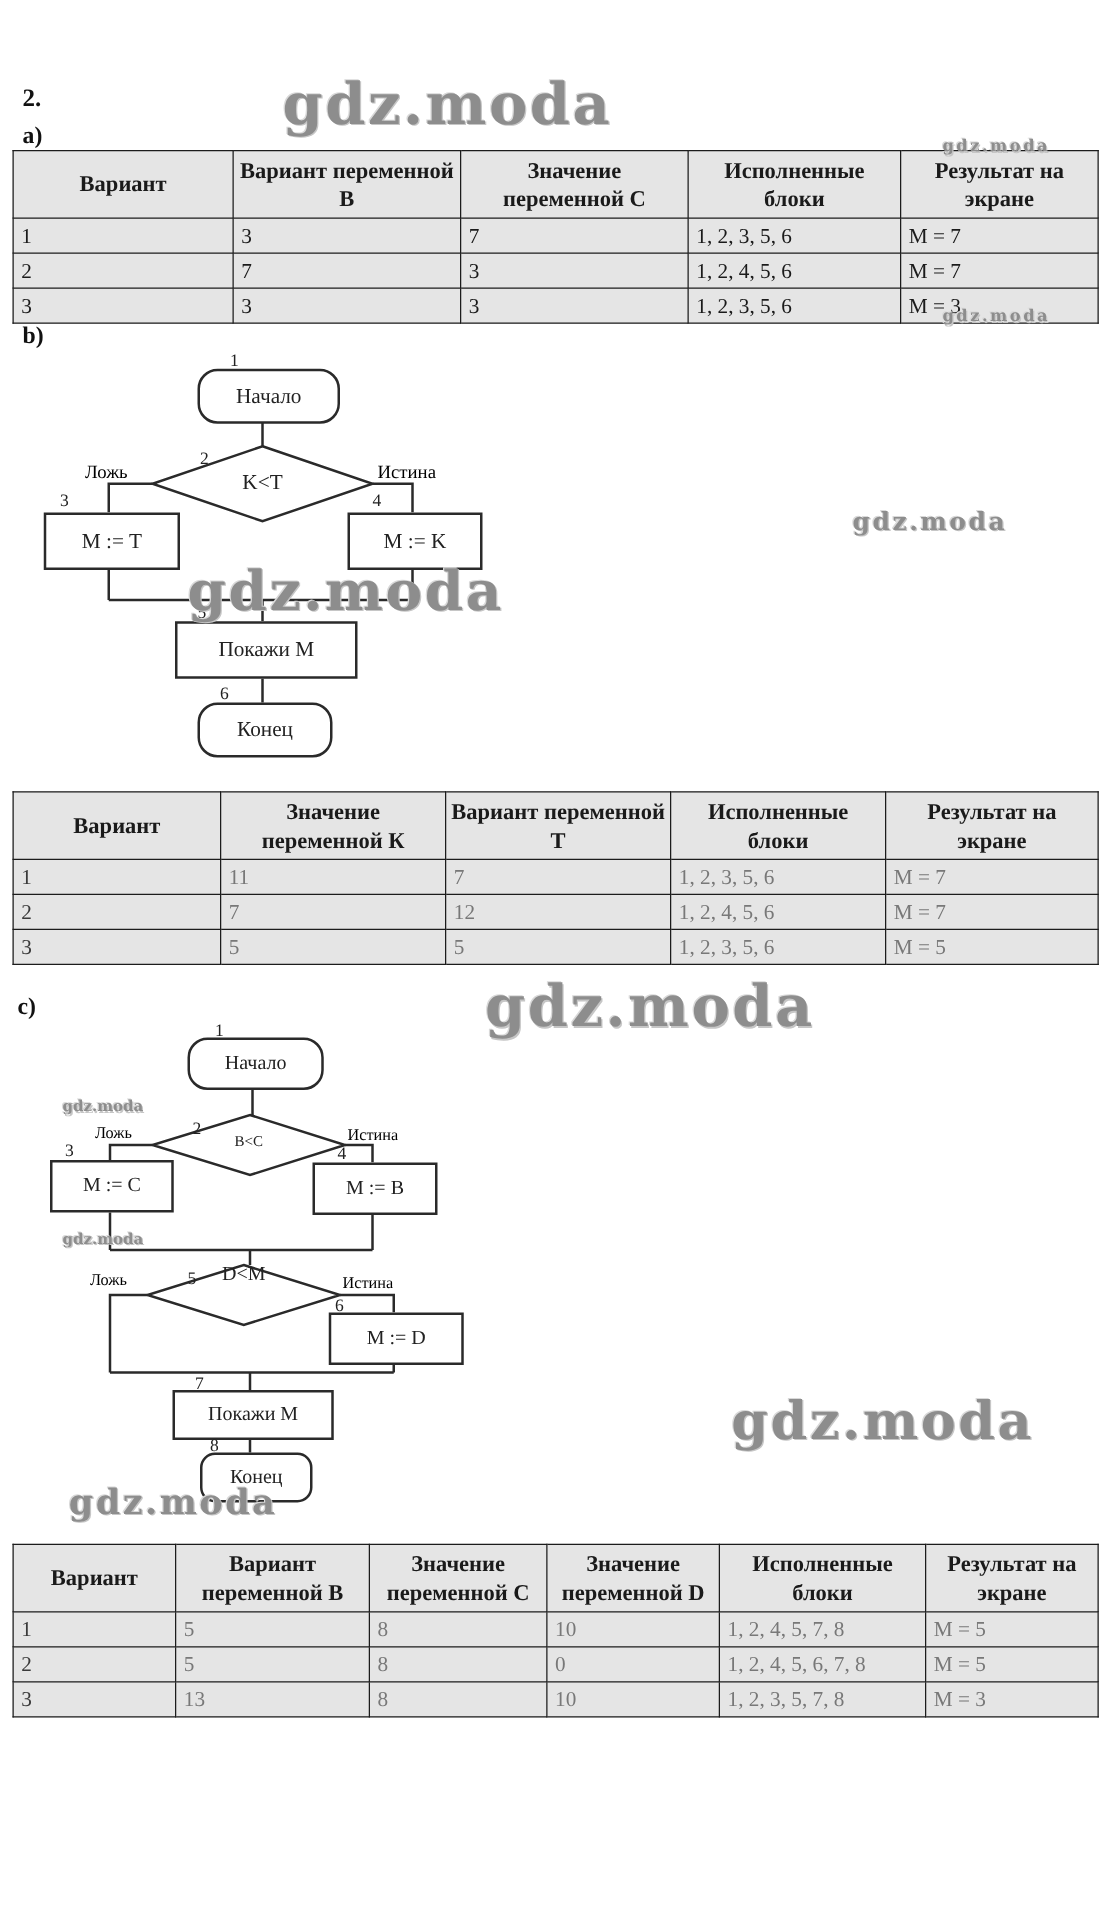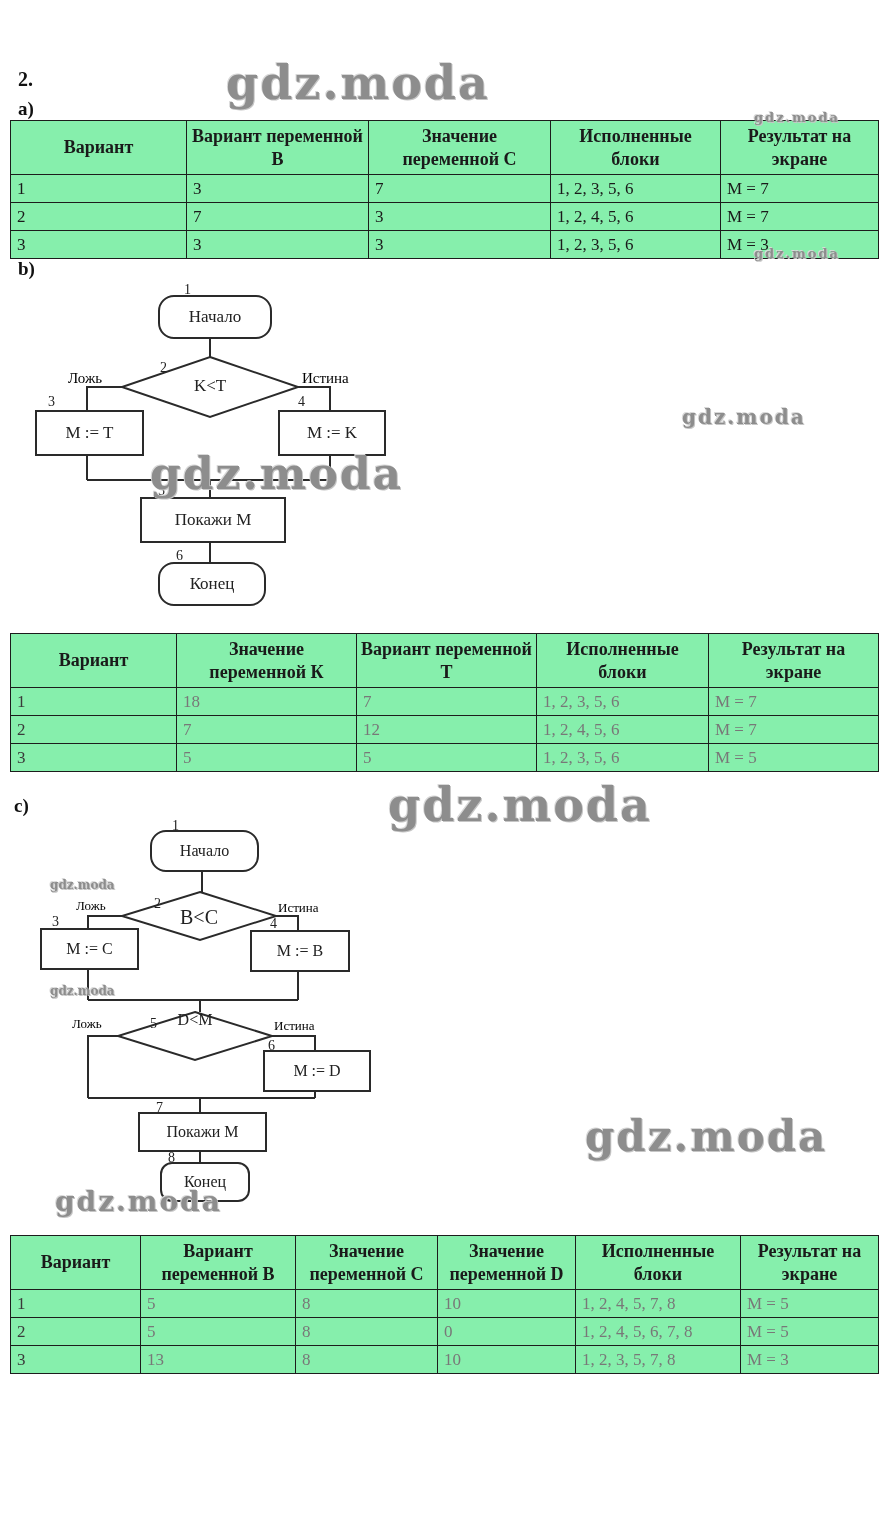--- a/index.html
+++ b/index.html
@@ -14,21 +14,21 @@
   .wm{
     position:absolute;font-family:"DejaVu Serif",serif;font-weight:bold;
     color:#8d8d8d;letter-spacing:2px;z-index:6;pointer-events:none;
     text-shadow:1px 1px 0 #c6c6c6,-1px -1px 0 #d9d9d9;
     white-space:nowrap;
   }
 
   
   table.data-table{
     position:absolute;border-collapse:collapse;table-layout:fixed;
-    background:#86efac;z-index:2;
+    background:#e5e5e5;z-index:2;
   }
   table.data-table th, table.data-table td{
     border:1px solid #1c1c1c;padding:1px 6px;vertical-align:middle;
     font-size:17px;line-height:1.25;overflow:hidden;
   }
   table.data-table th{font-weight:bold;text-align:center;font-size:18px;padding:4px 4px;}
   table.data-table td{text-align:left;height:25px;}
   table.faded td{color:#787878;}
   table.faded td:first-child{color:#3a3a3a;}
 
@@ -163,21 +163,21 @@
       <th>Вариант</th>
       <th>Значение переменной К</th>
       <th>Вариант переменной Т</th>
       <th>Исполненные блоки</th>
       <th>Результат на экране</th>
     </tr>
   </thead>
   <tbody>
     <tr>
       <td>1</td>
-      <td>18</td>
+      <td>11</td>
       <td>7</td>
       <td>1, 2, 3, 5, 6</td>
       <td>M = 7</td>
     </tr>
     <tr>
       <td>2</td>
       <td>7</td>
       <td>12</td>
       <td>1, 2, 4, 5, 6</td>
       <td>M = 7</td>
@@ -217,21 +217,21 @@
   </svg>
 
   <div class="fc-num" style="left:162px;top:-4px;">1</div>
   <div class="fc-node fc-rounded" style="left:140px;top:8px;width:105px;height:38px;font-size:16px;">
     <span>Начало</span>
   </div>
 
   <div class="fc-num" style="left:144px;top:74px;">2</div>
   <div class="fc-branch" style="left:66px;top:76px;font-size:13px;">Ложь</div>
   <div class="fc-branch" style="left:268px;top:78px;font-size:13px;">Истина</div>
-  <div class="fc-label" style="left:112px;top:84px;width:154px;font-size:20px;">B&lt;C</div>
+  <div class="fc-label" style="left:112px;top:84px;width:154px;font-size:12px;">B&lt;C</div>
 
   <div class="fc-num" style="left:42px;top:92px;">3</div>
   <div class="fc-node" style="left:30px;top:106px;width:95px;height:38px;font-size:16px;">
     <span>M := C</span>
   </div>
 
   <div class="fc-num" style="left:260px;top:94px;">4</div>
   <div class="fc-node" style="left:240px;top:108px;width:96px;height:38px;font-size:16px;">
     <span>M := B</span>
   </div>

